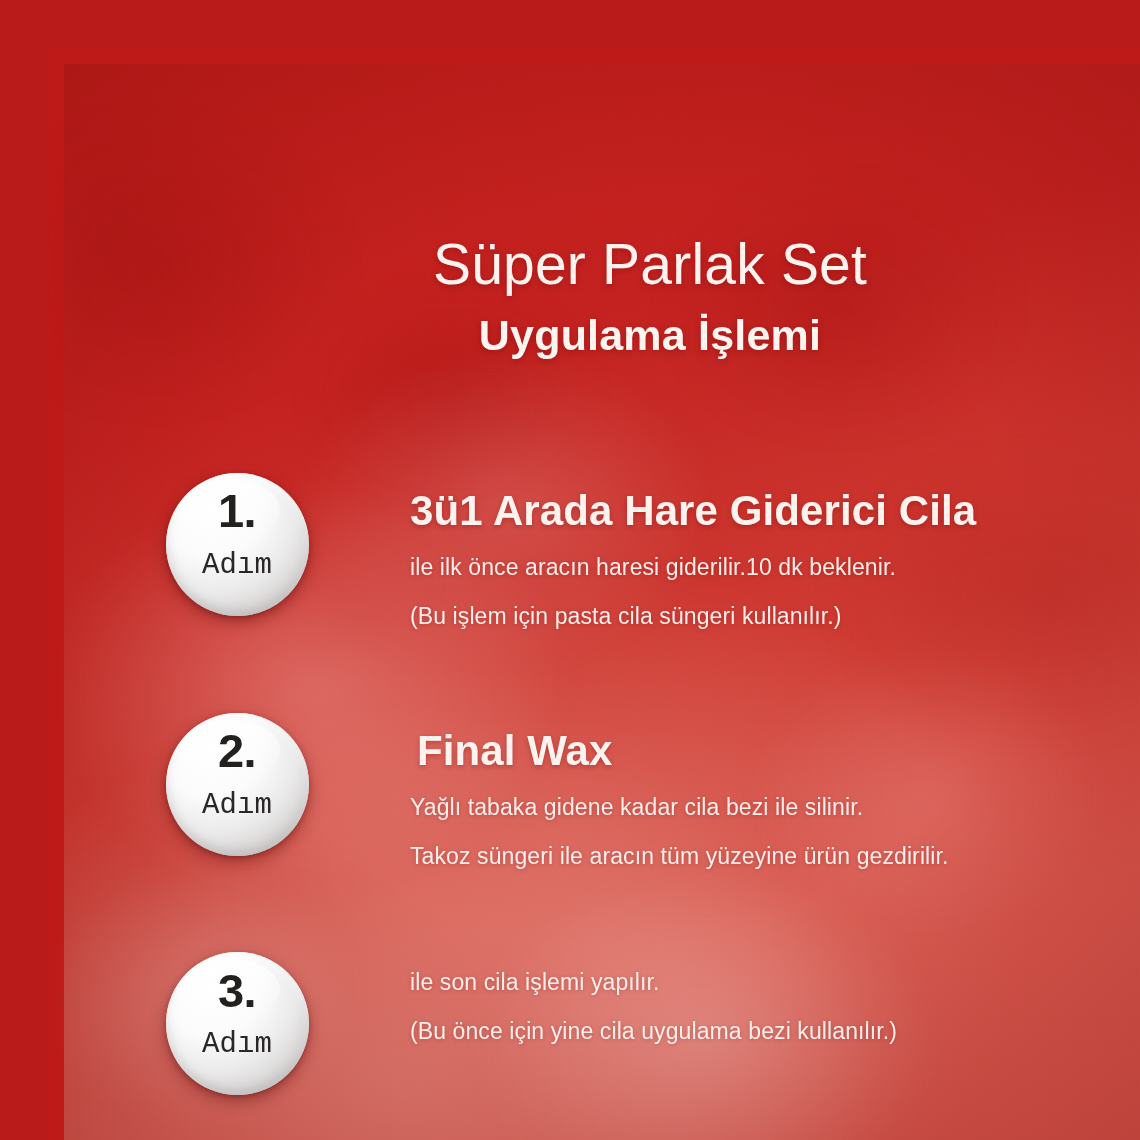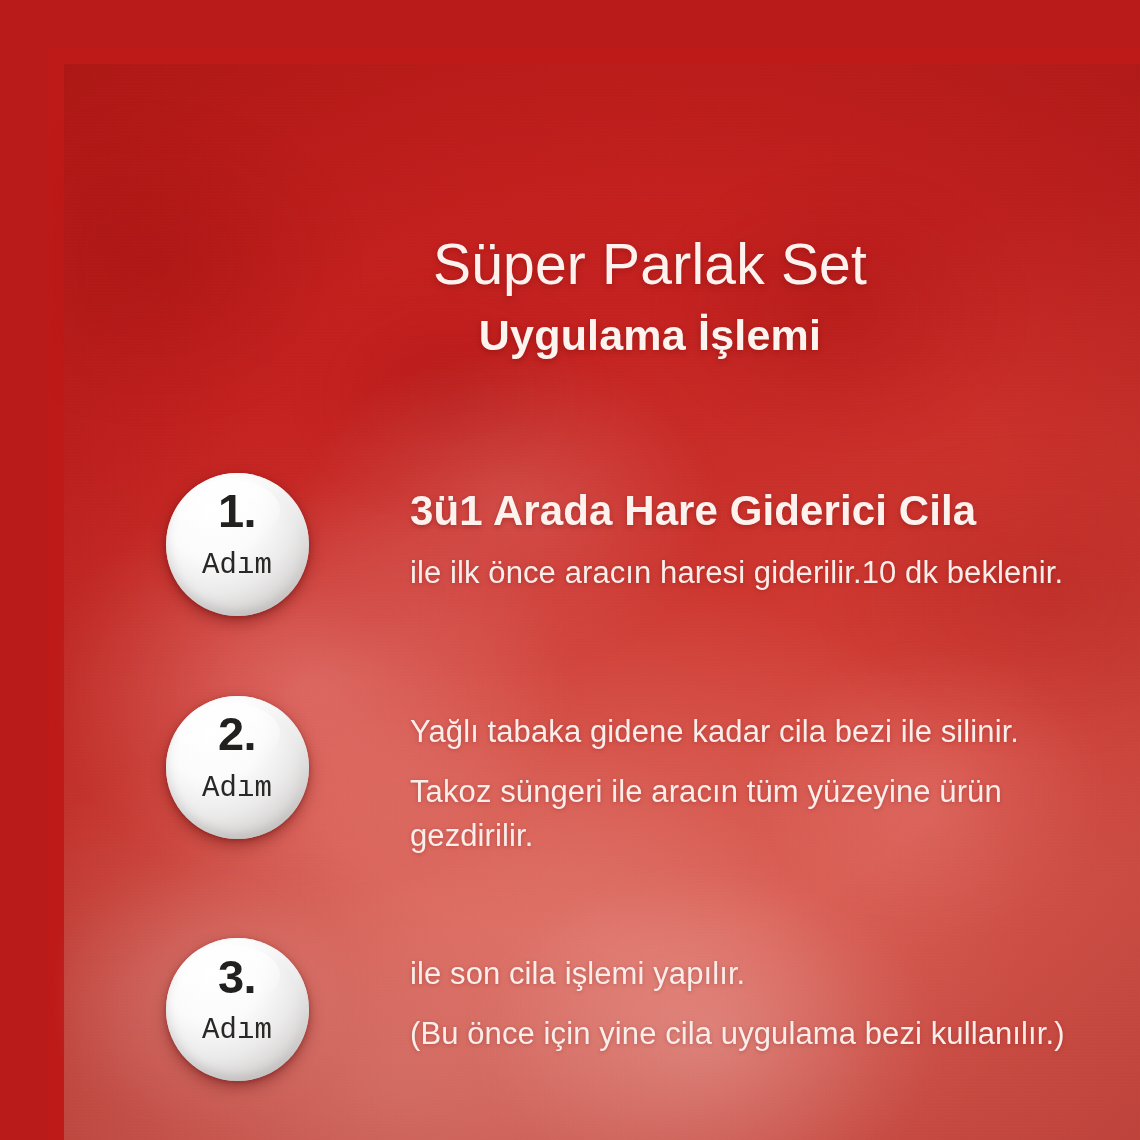--- a/index.html
+++ b/index.html
@@ -124,21 +124,21 @@
   
   .step-text { flex:1 1 auto; padding-right:40px; padding-top:14px; }
   .step-heading {
     font-size:42px; font-weight:700; letter-spacing:.1px;
     color:#fdf2ee; line-height:1.15;
     text-shadow:0 2px 5px rgba(95,6,6,.30);
     margin-bottom:13px;
   }
   .step-heading.indented { padding-left:7px; }
   .step-line {
-    font-size:31px; font-weight:400; letter-spacing:.1px;
+    font-size:23px; font-weight:400; letter-spacing:.1px;
     color:#fbeeea; line-height:1.42;
     text-shadow:0 1px 4px rgba(95,6,6,.26);
   }
 </style>
 </head>
 <body>
 
 <div class="poster">
 
   <div class="bg-base"></div>
@@ -159,31 +159,33 @@
       <div class="step">
         <div class="badge-slot">
           <div class="badge">
             <span class="badge-num">1.</span>
             <span class="badge-label">Adım</span>
           </div>
         </div>
         <div class="step-text">
           <div class="step-heading">3ü1 Arada Hare Giderici Cila</div>
           <div class="step-line">ile ilk önce aracın haresi giderilir.10 dk beklenir.</div>
+          <div class="step-line">(Bu işlem için pasta cila süngeri kullanılır.)</div>
         </div>
       </div>
 
       <div class="step">
         <div class="badge-slot">
           <div class="badge">
             <span class="badge-num">2.</span>
             <span class="badge-label">Adım</span>
           </div>
         </div>
         <div class="step-text">
+          <div class="step-heading indented">Final Wax</div>
           <div class="step-line">Yağlı tabaka gidene kadar cila bezi ile silinir.</div>
           <div class="step-line">Takoz süngeri ile aracın tüm yüzeyine ürün gezdirilir.</div>
         </div>
       </div>
 
       <div class="step">
         <div class="badge-slot">
           <div class="badge">
             <span class="badge-num">3.</span>
             <span class="badge-label">Adım</span>

